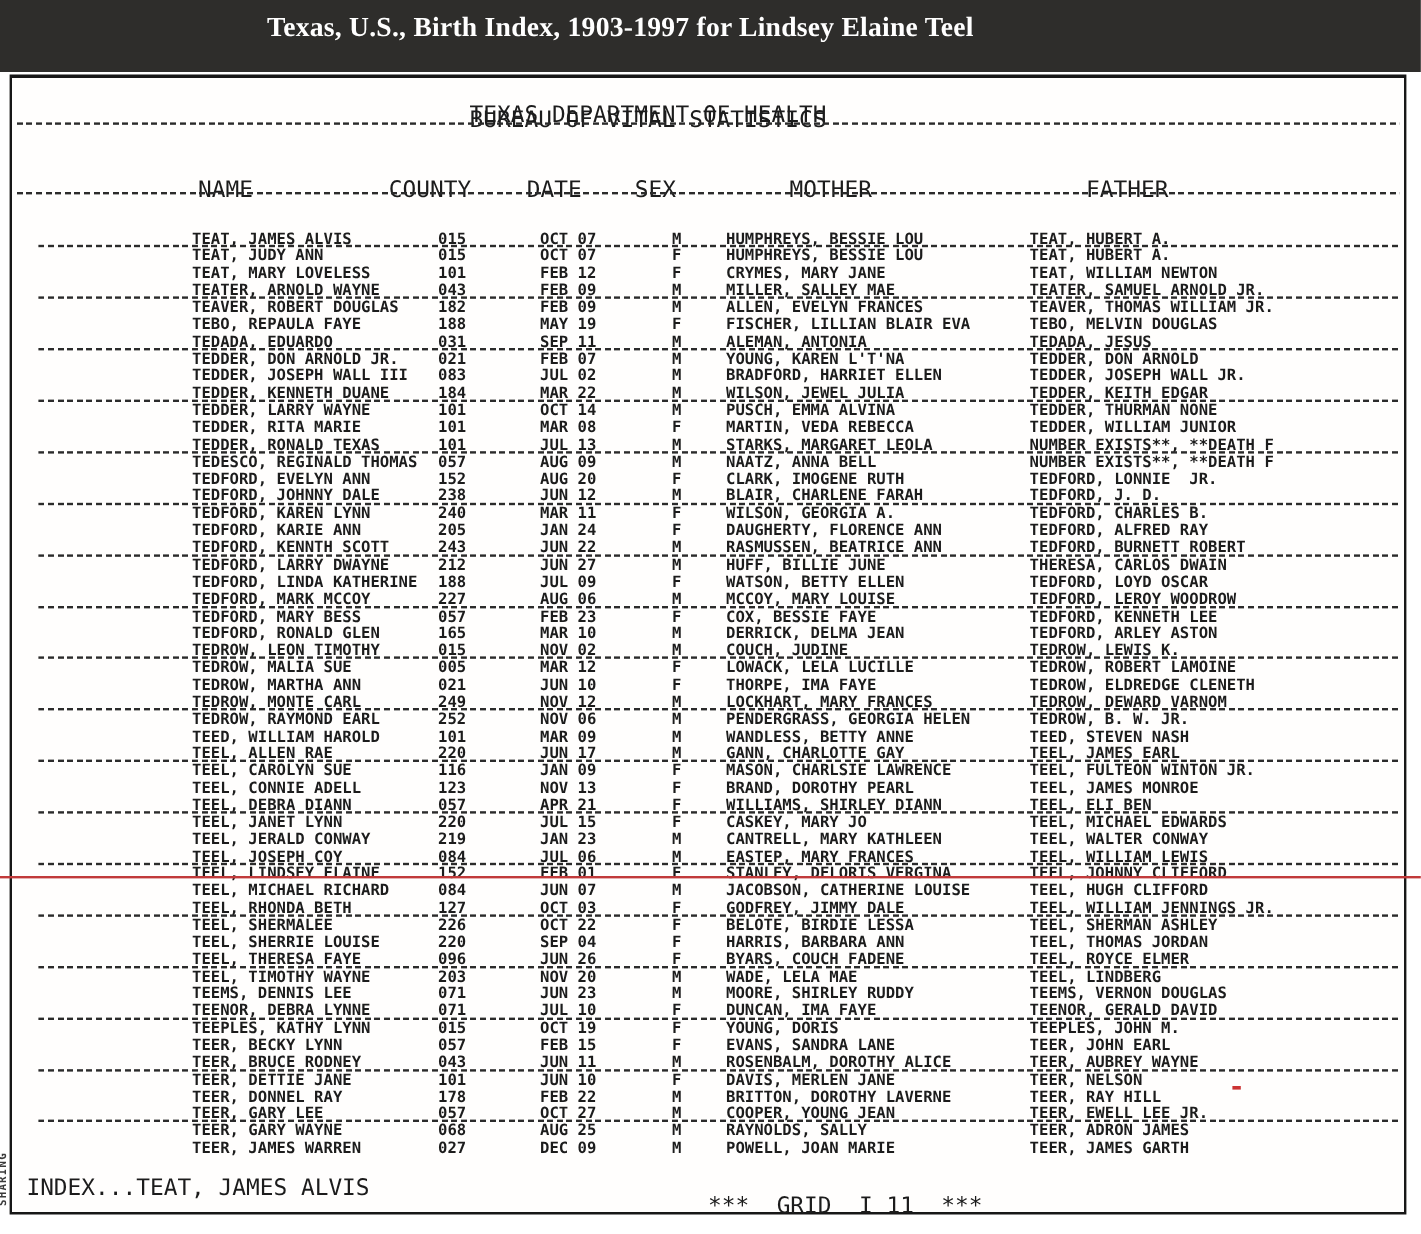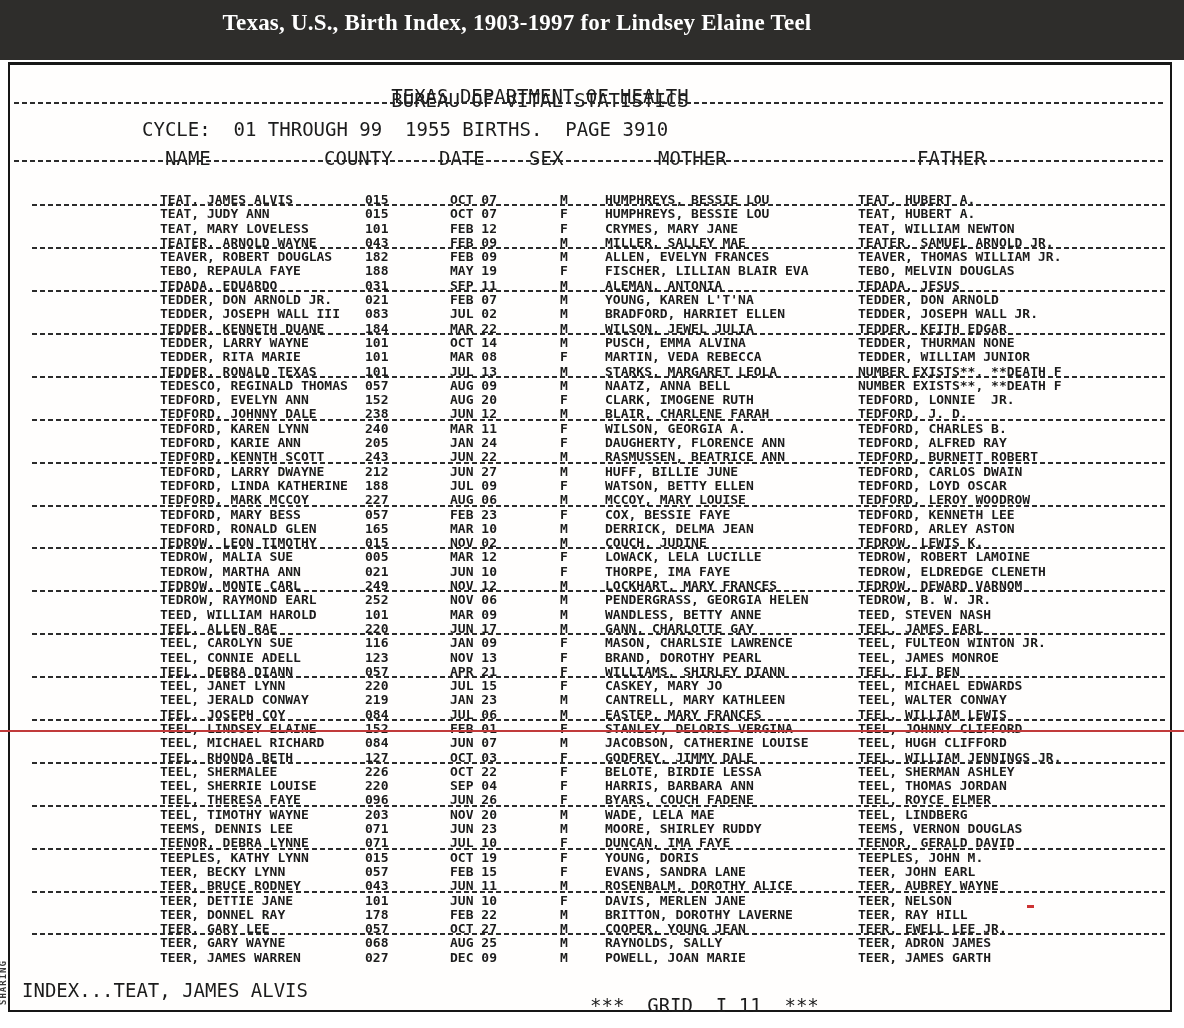--- a/index.html
+++ b/index.html
@@ -20,21 +20,21 @@
   .agency { position:absolute; left:0; top:20px; width:1060px; text-align:center; }
   .bureau-row { position:absolute; left:0; top:24px; width:100%; height:16px; }
   .bureau { position:absolute; left:0; top:0; width:1060px; text-align:center; }
   .dashline { position:absolute; left:4px; right:4px; bottom:1px; height:2px;
               background-image:repeating-linear-gradient(90deg,#2b2b2b 0 5px,transparent 5px 8px); }
   .cycle { position:absolute; left:132px; top:53px; }
 
   .colhead-row { position:absolute; left:0; top:82px; width:100%; height:16px; }
   .colhead { position:absolute; top:0; }
   .ch-name   { left:155px; } .ch-county { left:314px; } .ch-date { left:429px; }
-  .ch-sex    { left:519px; } .ch-mother { left:648px; } .ch-father { left:895px;margin-left:12px; }
+  .ch-sex    { left:519px; } .ch-mother { left:648px; } .ch-father { left:895px; }
 
   
   .table { position:absolute; left:0; top:128px; right:0; }
   .row { position:relative; display:grid; height:14.3px; line-height:14.3px;
          grid-template-columns:337px 85px 110px 45px 253px auto;margin-left:18px; }
   .cell { font-weight:bold; font-size:13px; white-space:pre; overflow:visible; }
   .c-name { padding-left:132px; }
   .ruled .rule { position:absolute; left:4px; right:4px; bottom:1px; height:2px;
                  background-image:repeating-linear-gradient(90deg,#2b2b2b 0 5px,transparent 5px 8px); }
 
@@ -58,21 +58,20 @@
 
 <div class="page">
 
   <div class="agency scan-text">TEXAS DEPARTMENT OF HEALTH</div>
 
   <div class="bureau-row">
     <div class="bureau scan-text">BUREAU OF VITAL STATISTICS</div>
     <div class="dashline"></div>
   </div>
 
-  <div class="cycle scan-text">CYCLE:  01 THROUGH 99  1955 BIRTHS.  PAGE 3910</div>
 
   <div class="colhead-row">
     <div class="colhead ch-name scan-text">NAME</div>
     <div class="colhead ch-county scan-text">COUNTY</div>
     <div class="colhead ch-date scan-text">DATE</div>
     <div class="colhead ch-sex scan-text">SEX</div>
     <div class="colhead ch-mother scan-text">MOTHER</div>
     <div class="colhead ch-father scan-text">FATHER</div>
     <div class="dashline"></div>
   </div>
@@ -236,21 +235,21 @@
         <div class="cell c-mother">RASMUSSEN, BEATRICE ANN</div>
         <div class="cell c-father">TEDFORD, BURNETT ROBERT</div>
         <div class="rule"></div>
       </div>
       <div class="row">
         <div class="cell c-name">TEDFORD, LARRY DWAYNE</div>
         <div class="cell c-county">212</div>
         <div class="cell c-date">JUN 27</div>
         <div class="cell c-sex">M</div>
         <div class="cell c-mother">HUFF, BILLIE JUNE</div>
-        <div class="cell c-father">TEDFORD, CARLOS DWAIN</div>
+        <div class="cell c-father">THERESA, CARLOS DWAIN</div>
       </div>
       <div class="row">
         <div class="cell c-name">TEDFORD, LINDA KATHERINE</div>
         <div class="cell c-county">188</div>
         <div class="cell c-date">JUL 09</div>
         <div class="cell c-sex">F</div>
         <div class="cell c-mother">WATSON, BETTY ELLEN</div>
         <div class="cell c-father">TEDFORD, LOYD OSCAR</div>
       </div>
       <div class="row ruled">

